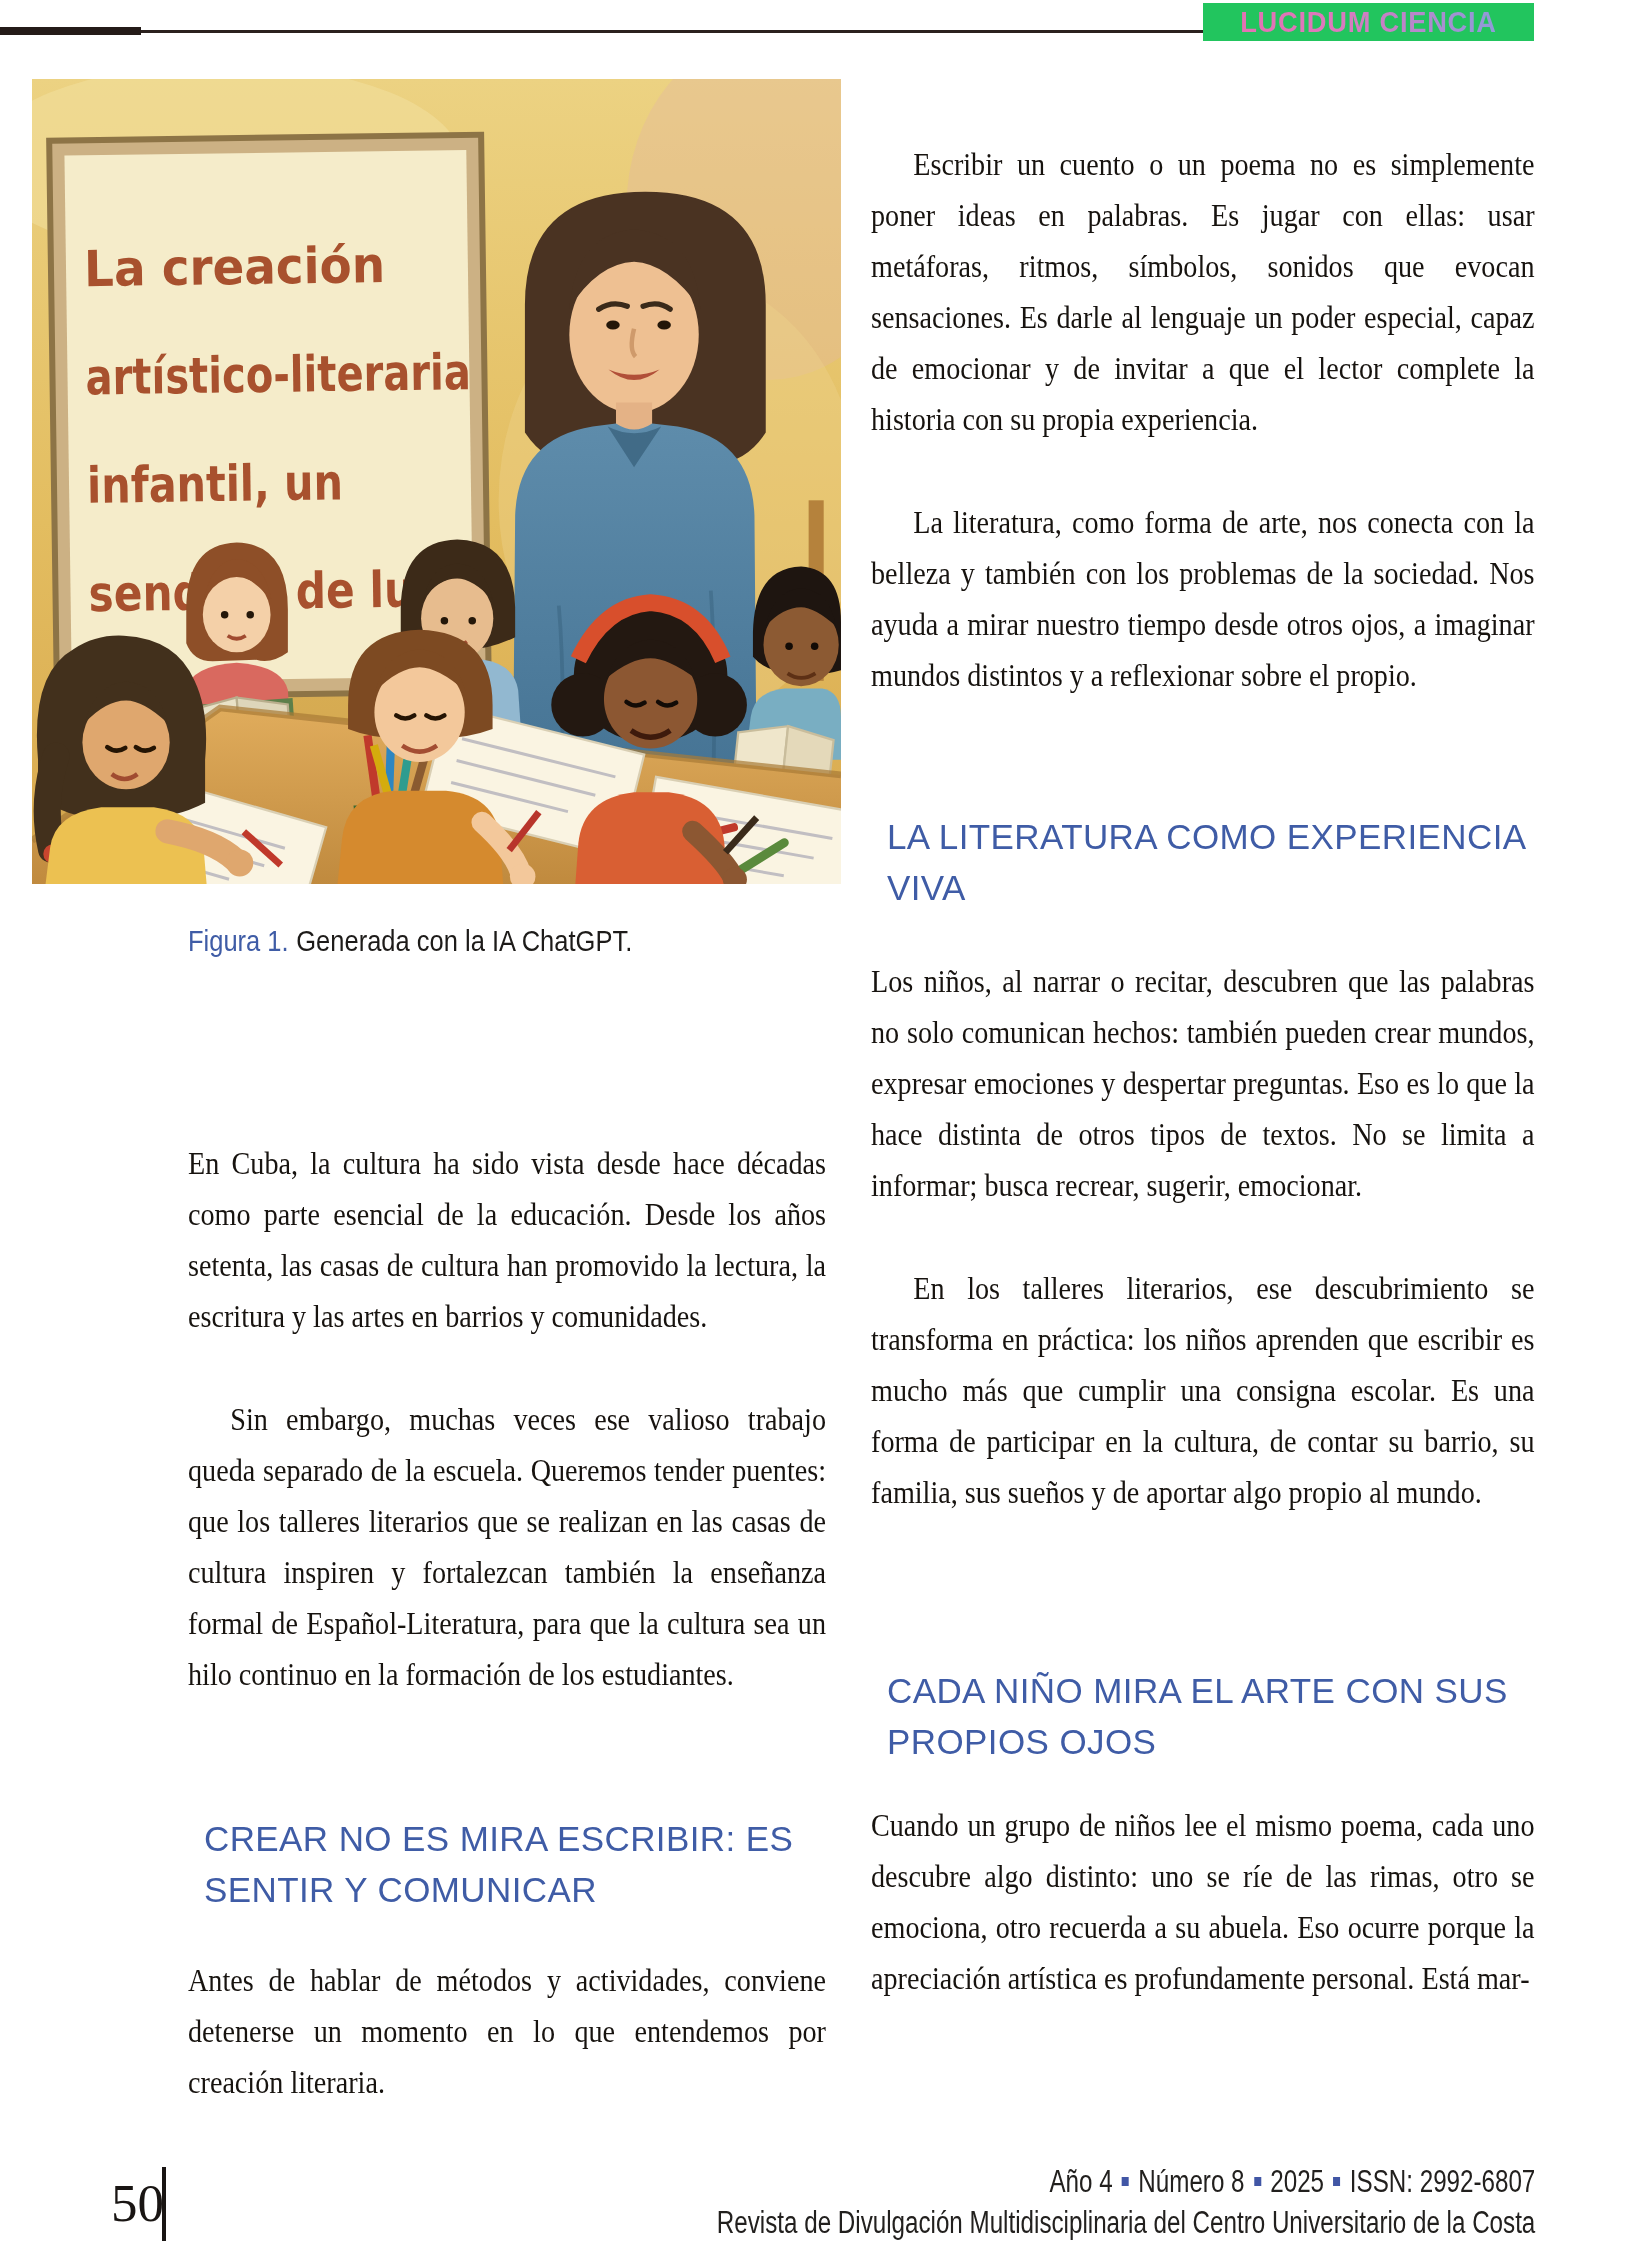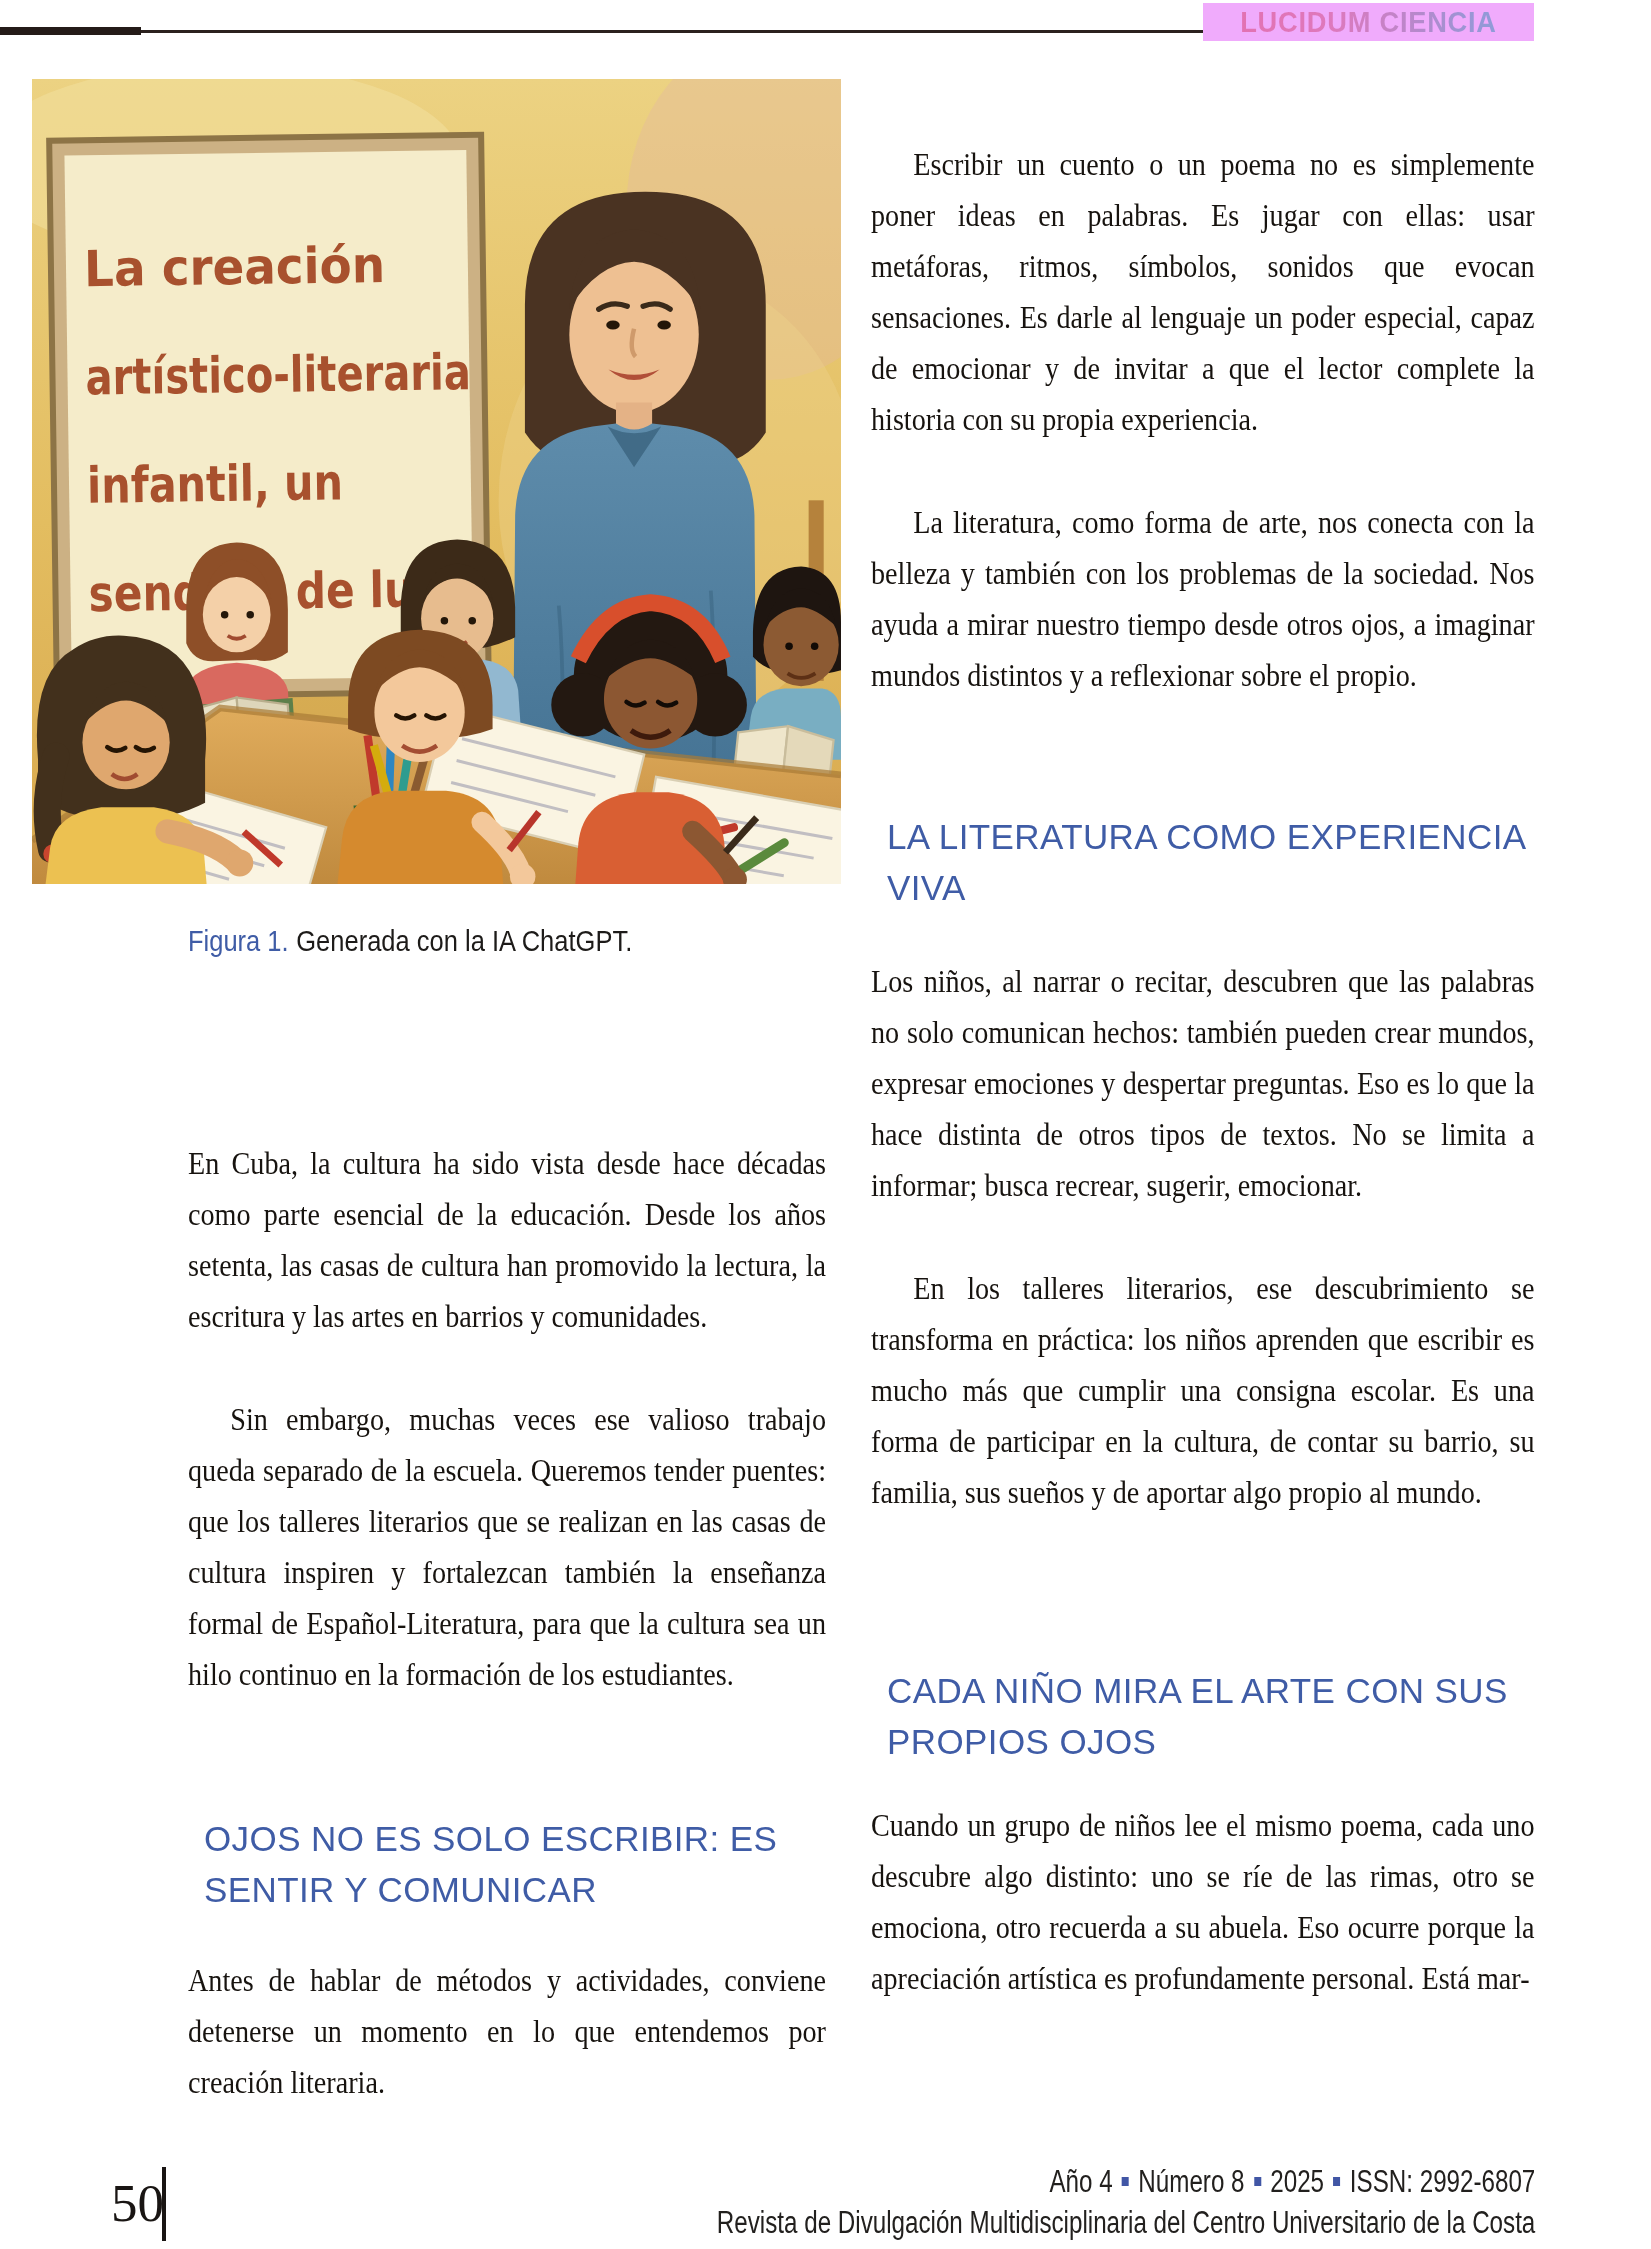--- a/index.html
+++ b/index.html
@@ -6,21 +6,21 @@
   body{
     width:1652px;height:2250px;position:relative;background:#ffffff;
     font-family:"Liberation Sans",sans-serif;overflow:hidden;
   }
   .page{position:absolute;inset:0;}
 
   
   .rule-thick{position:absolute;left:0;top:27px;width:141px;height:8.3px;background:#241b18;}
   .rule-thin{position:absolute;left:141px;top:30px;width:1393px;height:3px;background:#2b211e;}
   .logo-box{
-    position:absolute;left:1203px;top:3px;width:331px;height:38px;background:#f0abfc;
+    position:absolute;left:1203px;top:3px;width:331px;height:38px;background:#22c55e;
     display:flex;align-items:center;justify-content:center;
   }
   .logo-text{
     font-weight:bold;font-size:29px;letter-spacing:0.8px;
     background:linear-gradient(90deg,#e272b2 0%,#de79bc 35%,#c084c8 62%,#9b95d4 88%,#8f9bd8 100%);
     -webkit-background-clip:text;background-clip:text;color:transparent;
     transform:scaleX(0.94);transform-origin:center;
   }
 
   
@@ -250,21 +250,21 @@
       </g>
     </svg>
   </div>
 
   <div class="caption">
     <span class="fig-label">Figura 1.</span><span>Generada con la IA ChatGPT.</span>
   </div>
 
   <p class="body-text lcol" style="top:1138px;">En Cuba, la cultura ha sido vista desde hace décadas como parte esencial de la educación. Desde los años setenta, las casas de cultura han promovido la lectura, la escritura y las artes en barrios y comunidades.</p>
   <p class="body-text lcol indent" style="top:1394px;">Sin embargo, muchas veces ese valioso tra­bajo queda separado de la escuela. Queremos tender puentes: que los talleres literarios que se realizan en las casas de cultura inspiren y fortalezcan también la enseñanza formal de Es­pañol-Literatura, para que la cultura sea un hilo continuo en la formación de los estudiantes.</p>
-  <h2 class="heading lcol-h" style="top:1797px;">OJOS NO ES SOLO ESCRIBIR: ES
+  <h2 class="heading lcol-h" style="top:1797px;">CREAR NO ES MIRA ESCRIBIR: ES
 SENTIR Y COMUNICAR</h2>
   <p class="body-text lcol" style="top:1955px;">Antes de hablar de métodos y actividades, con­viene detenerse un momento en lo que enten­demos por creación literaria.</p>
 
   <p class="body-text rcol indent" style="top:139px;">Escribir un cuento o un poema no es sim­plemente poner ideas en palabras. Es jugar con ellas: usar metáforas, ritmos, símbolos, soni­dos que evocan sensaciones. Es darle al len­guaje un poder especial, capaz de emocionar y de invitar a que el lector complete la historia con su propia experiencia.</p>
   <p class="body-text rcol indent" style="top:497px;">La literatura, como forma de arte, nos co­necta con la belleza y también con los proble­mas de la sociedad. Nos ayuda a mirar nuestro tiempo desde otros ojos, a imaginar mundos distintos y a reflexionar sobre el propio.</p>
   <h2 class="heading rcol-h" style="top:795px;">LA LITERATURA COMO EXPERIENCIA
 VIVA</h2>
   <p class="body-text rcol" style="top:956px;">Los niños, al narrar o recitar, descubren que las palabras no solo comunican hechos: también pueden crear mundos, expresar emociones y despertar preguntas. Eso es lo que la hace dis­tinta de otros tipos de textos. No se limita a informar; busca recrear, sugerir, emocionar.</p>
   <p class="body-text rcol indent" style="top:1263px;">En los talleres literarios, ese descubrimien­to se transforma en práctica: los niños apren­den que escribir es mucho más que cumplir una consigna escolar. Es una forma de parti­cipar en la cultura, de contar su barrio, su fa­milia, sus sueños y de aportar algo propio al mundo.</p>
   <h2 class="heading rcol-h" style="top:1649px;">CADA NIÑO MIRA EL ARTE CON SUS

